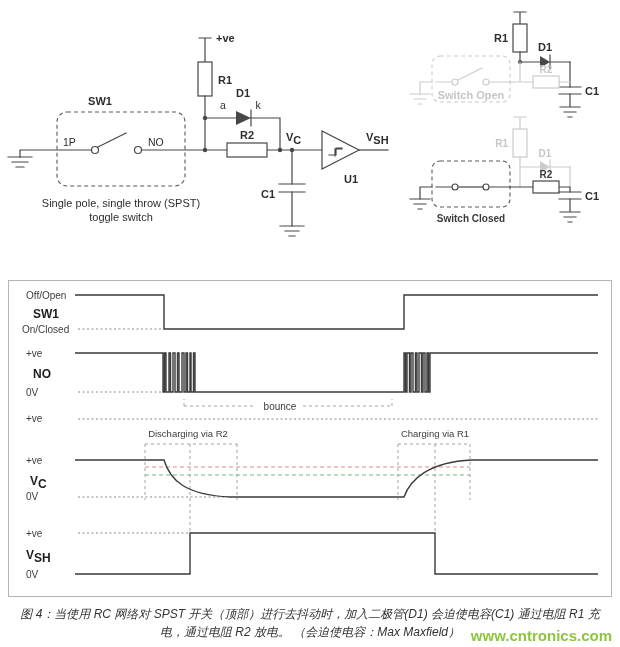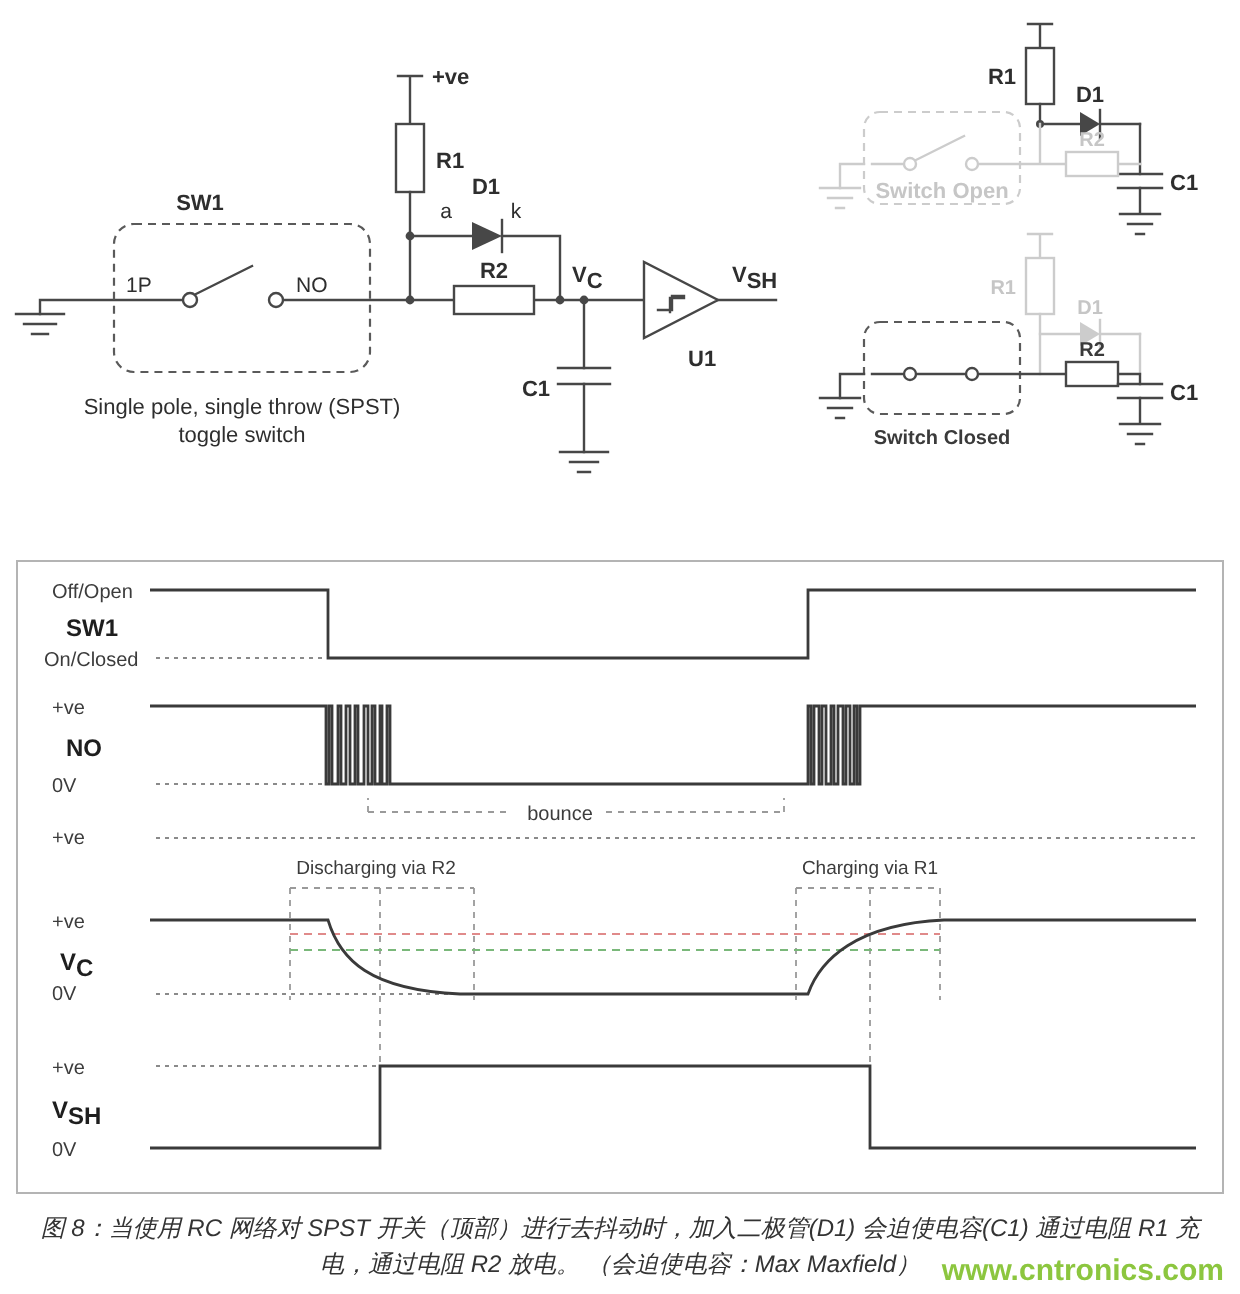--- a/index.html
+++ b/index.html
@@ -234,18 +234,18 @@
       <text x="26" y="281">
         <tspan class="tname">V</tspan><tspan class="tname" font-size="9" dy="3">SH</tspan>
       </text>
       <text class="tlbl" x="26" y="300">0V</text>
       <path class="refdot" d="M78,255 H190"></path>
       <path class="trace" d="M75,296 H190 V255 H435 V296 H598"></path>
     </g>
   </svg>
 
   <div class="caption">
-    <div>图 8：当使用 RC 网络对 SPST 开关（顶部）进行去抖动时，加入二极管(D1) 会迫使电容(C1) 通过电阻 R1 充</div>
+    <div>图 4：当使用 RC 网络对 SPST 开关（顶部）进行去抖动时，加入二极管(D1) 会迫使电容(C1) 通过电阻 R1 充</div>
     <div>电，通过电阻 R2 放电。 （会迫使电容：Max Maxfield）</div>
   </div>
   <div class="watermark">www.cntronics.com</div>
 
 </div>
 
 </body></html>

